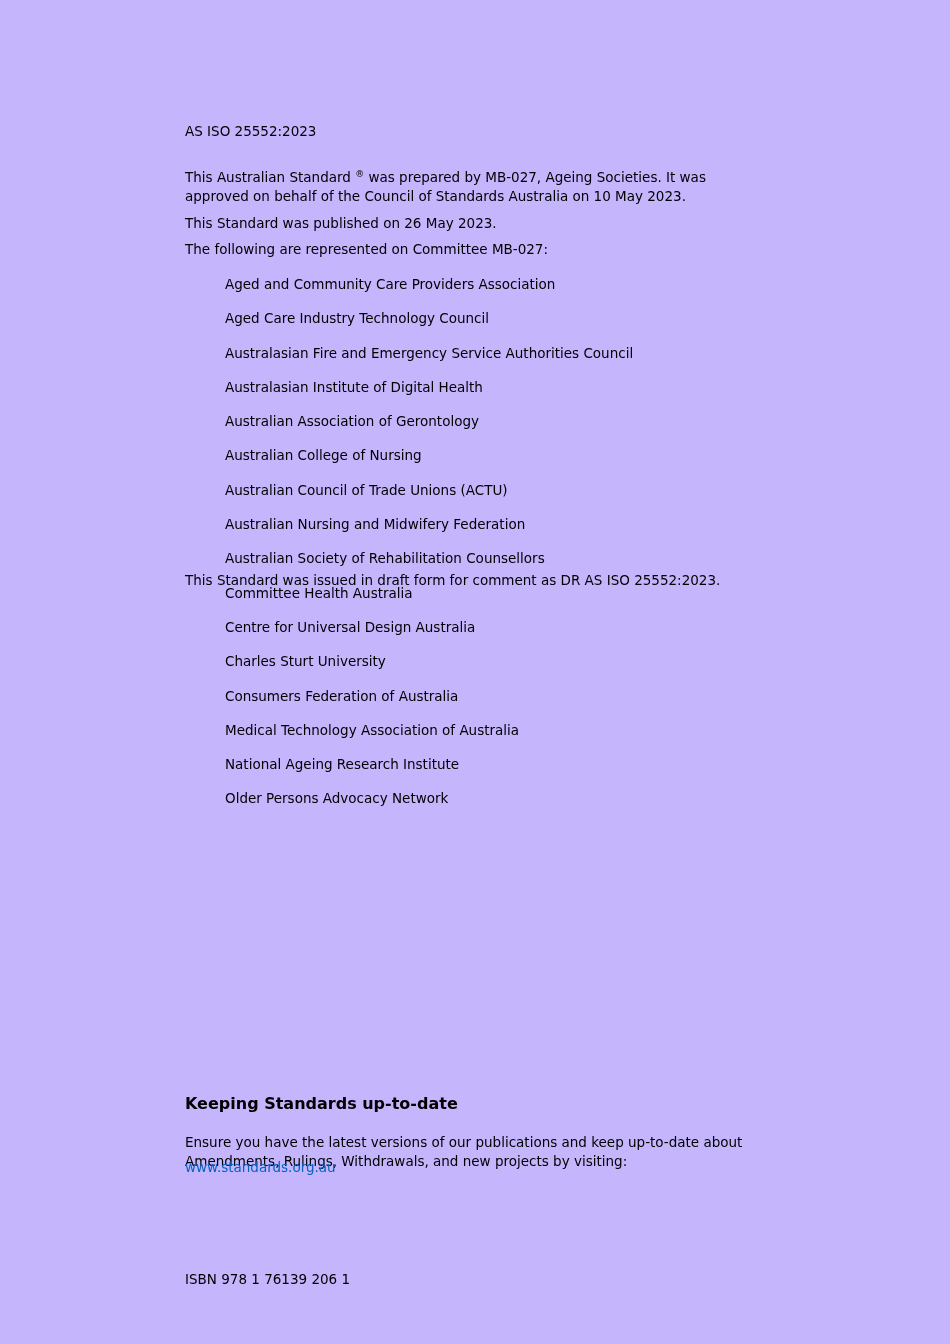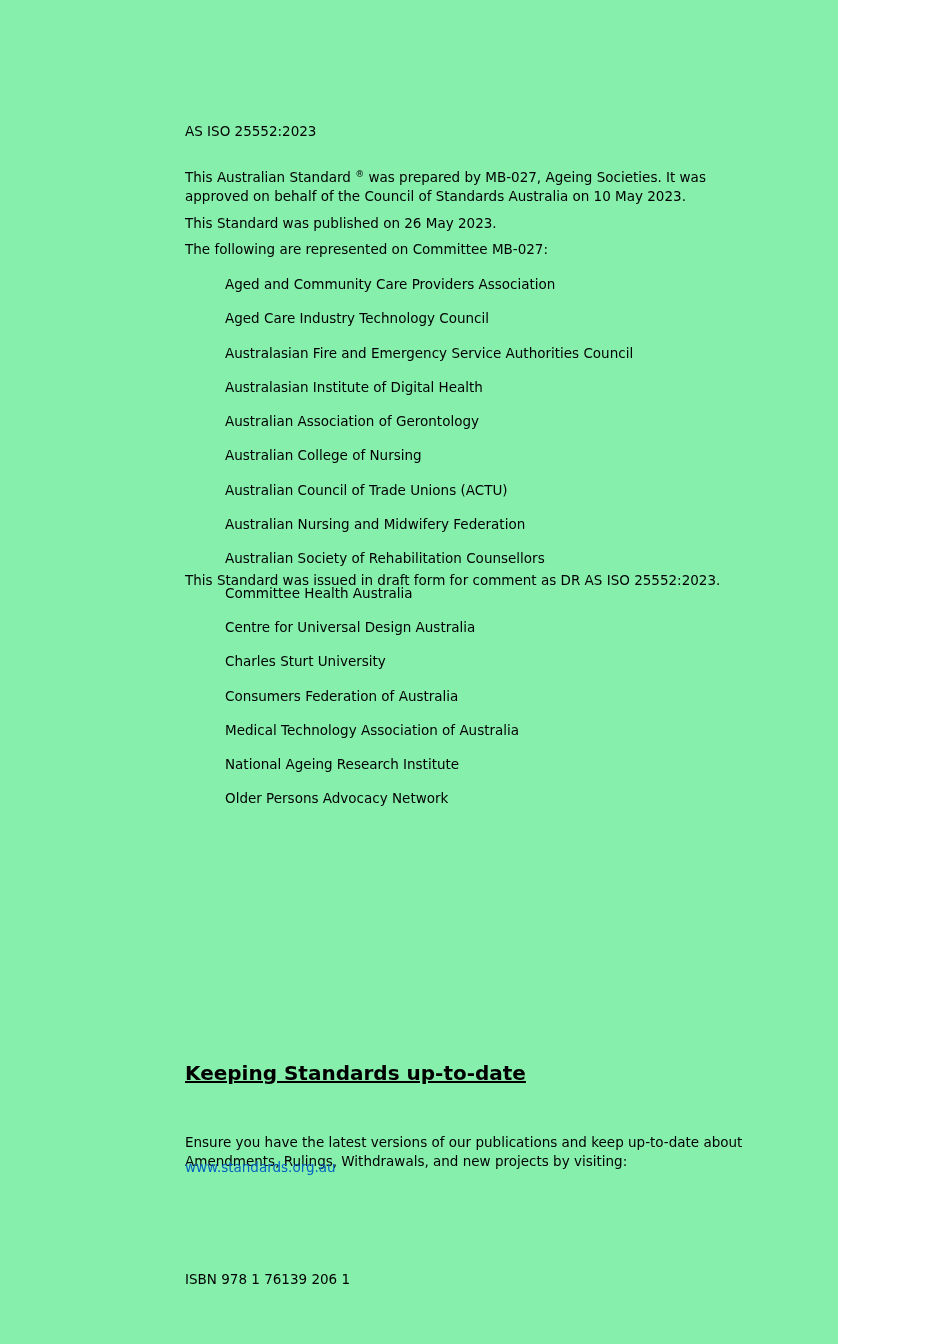--- a/index.html
+++ b/index.html
@@ -2,23 +2,23 @@
 <html><head>
   <meta charset="utf-8">
   <style>
     html, body {
       margin: 0;
       padding: 0;
       background: #ffffff;
     }
     .page {
       position: relative;
-      width: 838px;
+      width: 950px;
       height: 1344px;
-      background: #86efac;
+      background: #c4b5fd;
       font-family: "DejaVu Sans", sans-serif;
       color: #000000;
       font-size: 13.5px;
       overflow: hidden;
     }
     .block {
       position: absolute;
       left: 185px;
       width: 585px;
       line-height: 19.5px;
@@ -48,24 +48,23 @@
       line-height: 17.3px;
     }
     .committee-list li {
       margin: 17px;
       padding: 0;
     }
     .draft-note {
       top: 571px;
     }
     .keeping-heading {
-      top: 1064px;
+      top: 1094px;
       font-weight: bold;
-      font-size: 20px;
-      text-decoration: underline;
+      font-size: 16px;
     }
     .keeping-body {
       top: 1119px;
       width: 575px;
     }
     .link-line {
       top: 1158px;
     }
     .web-link {
       color: #0563c1;

